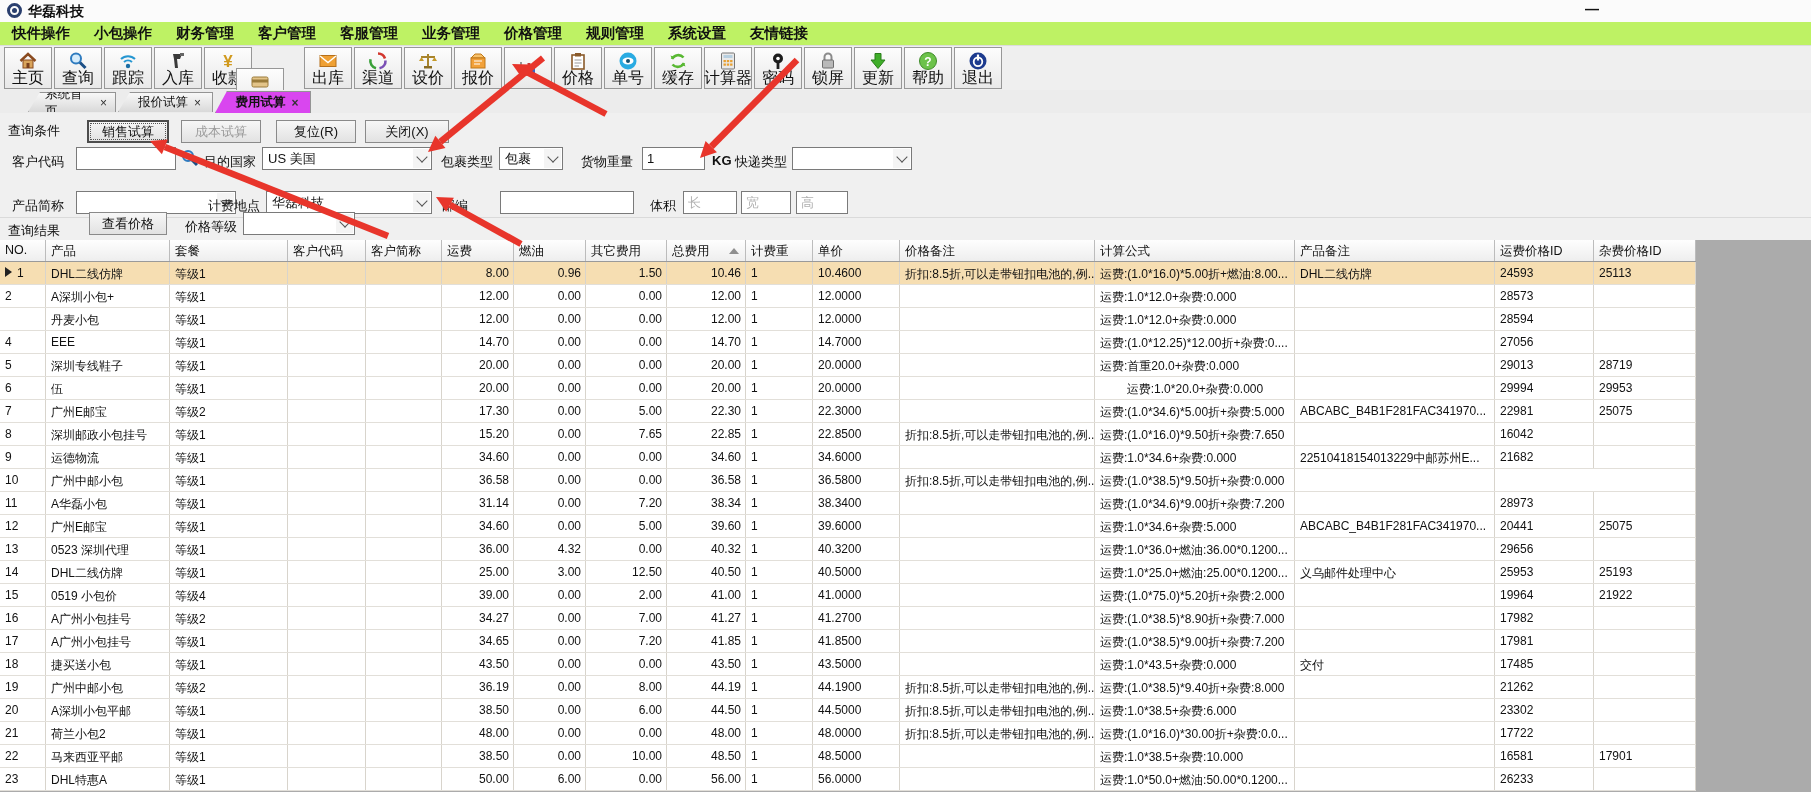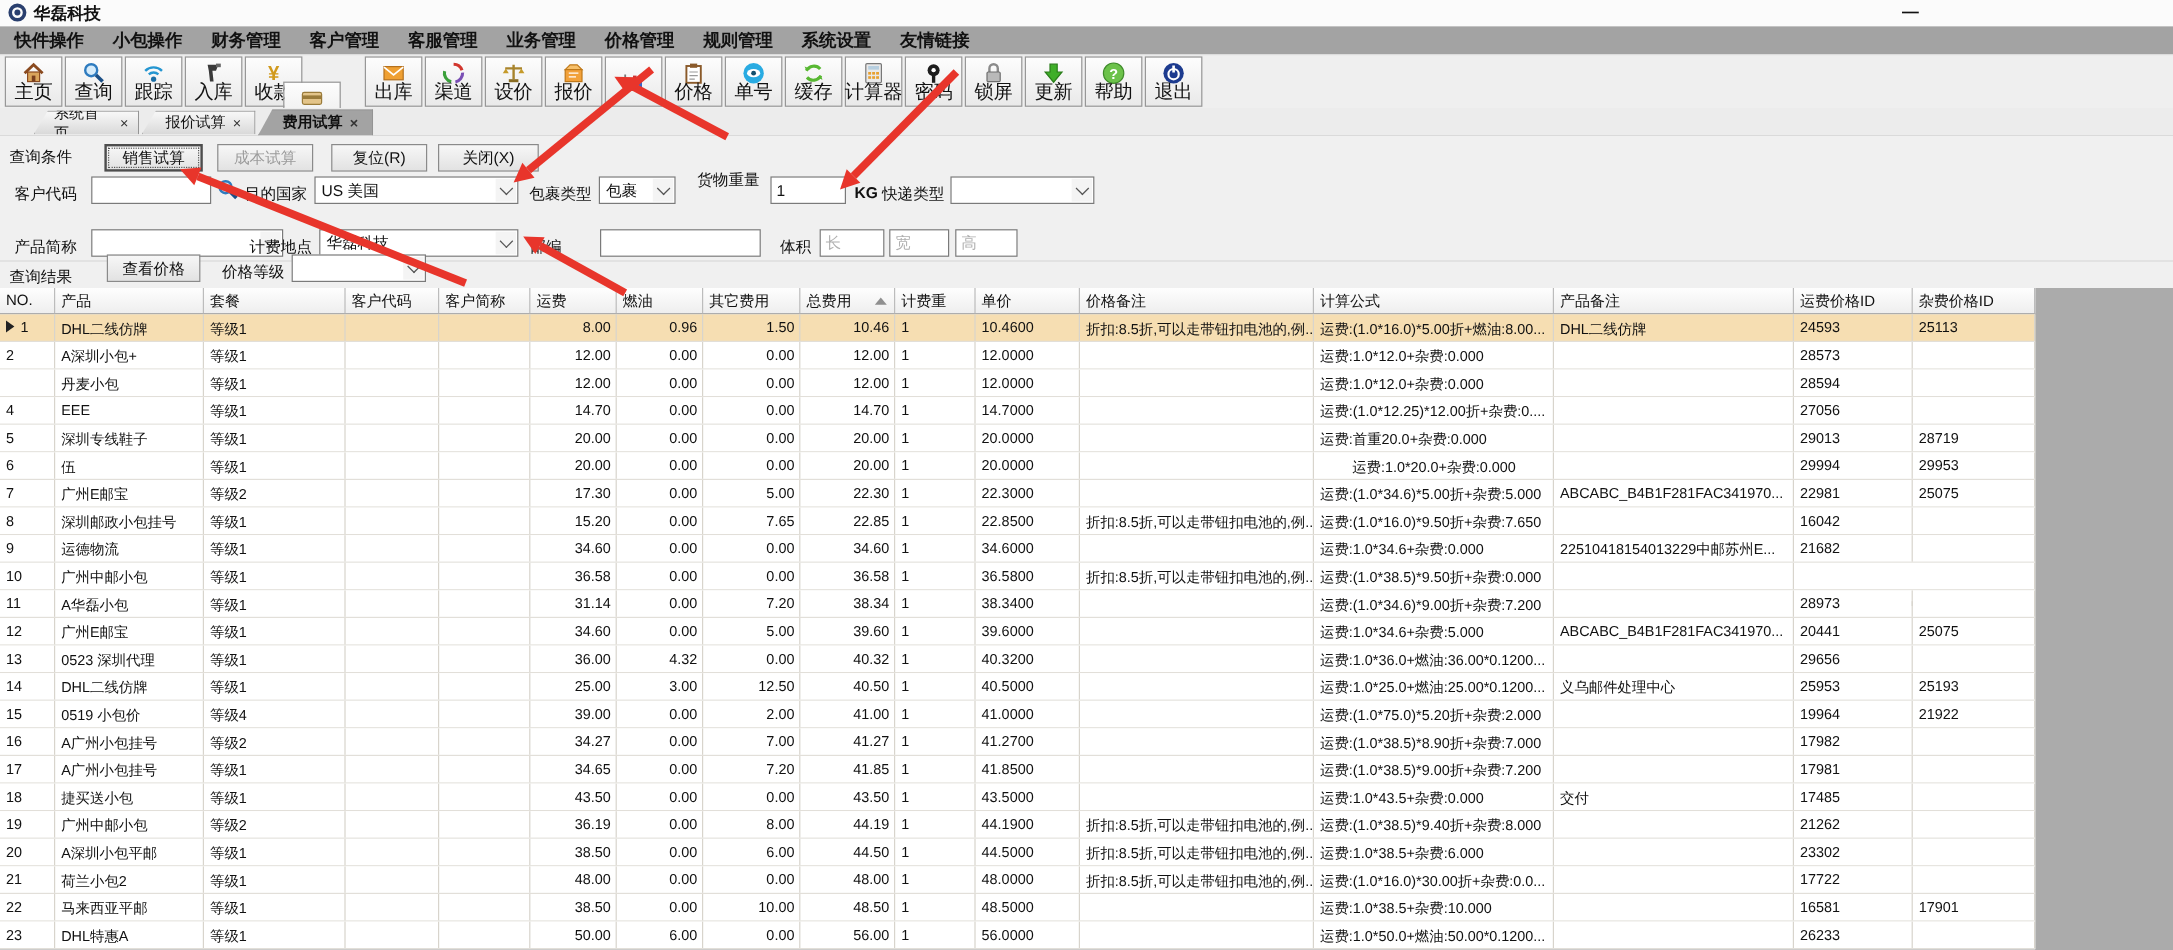--- a/index.html
+++ b/index.html
@@ -7,35 +7,35 @@
        background:#f0f0f0;font-family:"Liberation Sans","DejaVu Sans",sans-serif;color:#111;}
   
   .titlebar{position:absolute;left:0;top:0;width:1811px;height:22px;background:#fbfbfb;}
   .logo{position:absolute;left:7px;top:3px;width:15px;height:15px;border-radius:50%;
         border:3px solid #2a3f6e;box-sizing:border-box;}
   .logo:after{content:"";position:absolute;left:2px;top:2px;width:5px;height:5px;border-radius:50%;background:#2a3f6e;}
   .apptitle{position:absolute;left:28px;top:3px;font-size:14px;font-weight:bold;}
   .minbtn{position:absolute;left:1580px;top:2px;width:24px;height:16px;font-size:14px;font-weight:bold;
           text-align:center;line-height:14px;cursor:default;}
   
-  .menubar{position:absolute;left:0;top:22px;width:1811px;height:23px;background:#a3a3a3;display:flex;align-items:center;}
+  .menubar{position:absolute;left:0;top:22px;width:1811px;height:23px;background:#bef264;display:flex;align-items:center;}
   .menuitem{font-size:14.5px;font-weight:600;padding:0 12px;white-space:nowrap;}
   
   .toolbar{position:absolute;left:0;top:45px;width:1811px;height:45px;background:#efefef;border-top:1px solid #dcdcdc;}
   .tbtn{position:absolute;top:1px;width:48px;height:42px;border:1px solid #979797;background:linear-gradient(#fdfdfd,#e9e9e9);
         box-sizing:border-box;display:flex;flex-direction:column;align-items:center;justify-content:center;}
   .tbtn .ic{width:20px;height:20px;}
   .tbtn .lb{font-size:16px;line-height:14px;white-space:nowrap;}
   .tbtn svg{width:20px;height:20px;display:block;}
   
   .tabstrip{position:absolute;left:0;top:90px;width:1811px;height:23px;background:#ececec;border-bottom:1px solid #9d9d9d;}
   .tab{position:absolute;top:2px;height:20px;background:linear-gradient(#f8f8f8,#d9d9d9);border:1px solid #949494;border-bottom:none;
        box-sizing:border-box;display:flex;align-items:center;justify-content:center;font-size:12.5px;
        clip-path:polygon(12px 0,100% 0,100% 100%,0 100%);padding:0 8px 0 16px;}
-  .tab.active{background:#a3a3a3;font-weight:bold;height:22px;top:1px;z-index:2;}
+  .tab.active{background:#d946ef;font-weight:bold;height:22px;top:1px;z-index:2;}
   .tab .x{margin-left:6px;font-size:12px;color:#333;}
   
   .qpanel{position:absolute;left:0;top:113px;width:1811px;height:127px;background:#f0f0f0;}
   .flabel{position:absolute;font-size:13px;white-space:nowrap;}
   .btn{position:absolute;height:23px;box-sizing:border-box;border:1px solid #8a8a8a;background:linear-gradient(#f7f7f7,#e2e2e2);
        font-size:13px;text-align:center;line-height:21px;}
   .btn.focused{border:2px solid #4d4d4d;outline:1px dotted #555;outline-offset:-4px;line-height:19px;}
   .btn.disabled{color:#9b9b9b;}
   .tinput{position:absolute;height:23px;box-sizing:border-box;border:1px solid #7a7a7a;background:#fff;
           font-size:13px;padding:0 4px;font-family:inherit;color:#111;}
@@ -333,21 +333,21 @@
         <span class="chev"></span>
       </span>
   </div>
   <div class="flabel" style="left:441px;top:40px;">包裹类型</div>
   <div class="combo" style="left:499px;top:34px;width:64px;">
     <span>包裹</span>
     <span class="arrowbox">
         <span class="chev"></span>
       </span>
   </div>
-  <div class="flabel" style="left:581px;top:28px;">货物重量</div>
+  <div class="flabel" style="left:581px;top:40px;">货物重量</div>
   <input class="tinput" style="left: 642px; top: 34px; width: 63px;" value="1">
   <div class="flabel" style="left:712px;top:40px;font-weight:bold;">KG</div>
   <div class="flabel" style="left:735px;top:40px;">快递类型</div>
   <div class="combo" style="left:792px;top:34px;width:120px;">
     <span></span>
     <span class="arrowbox">
         <span class="chev"></span>
       </span>
   </div>
 

